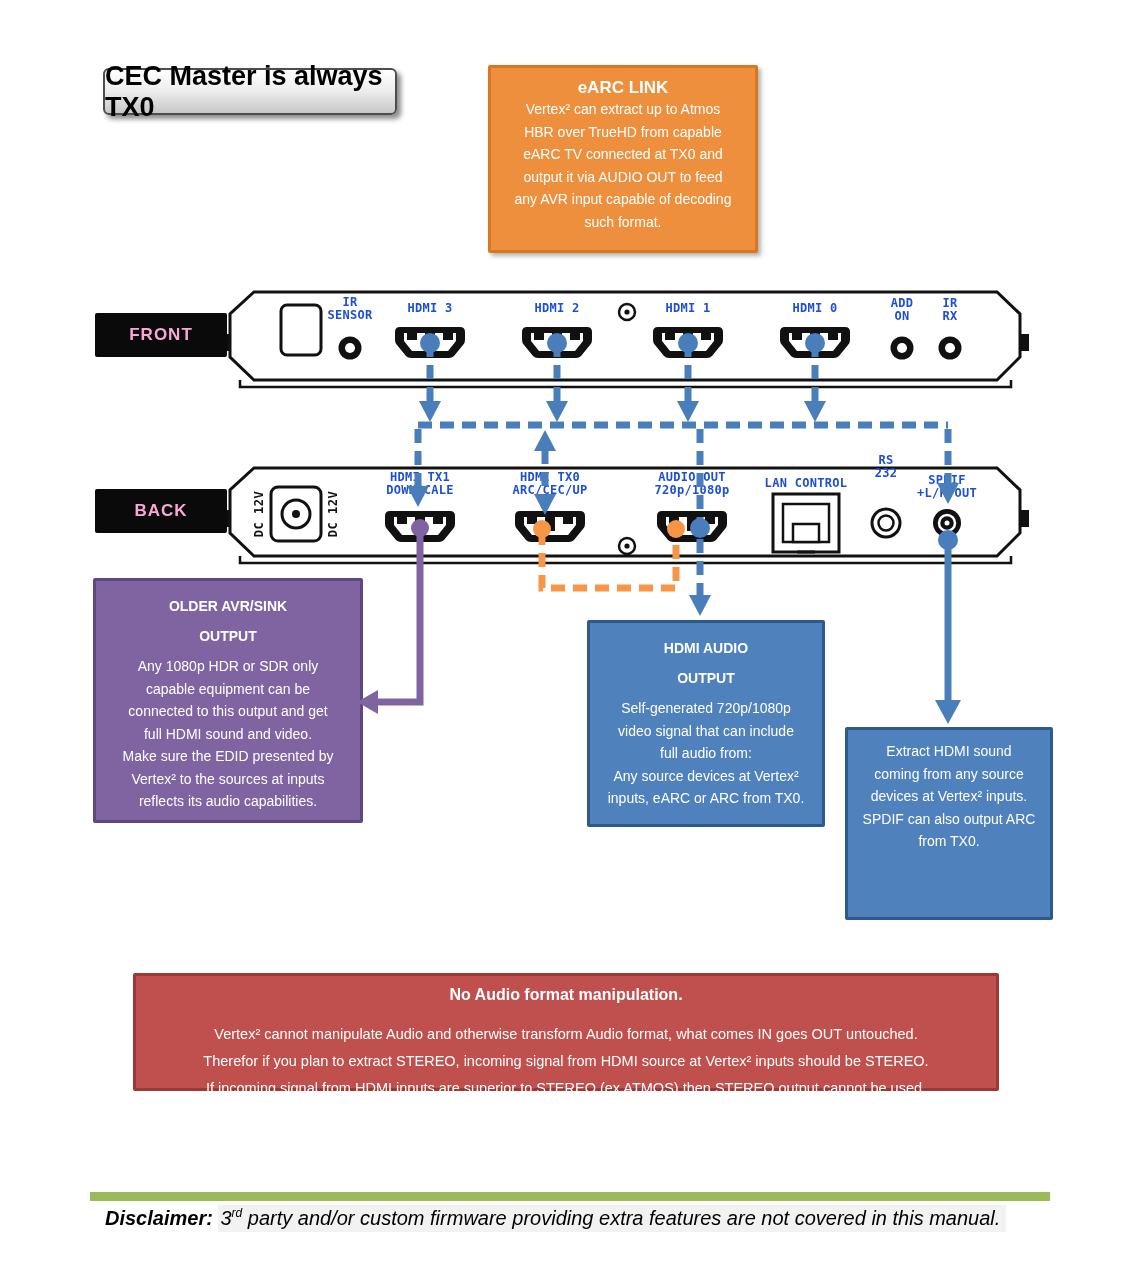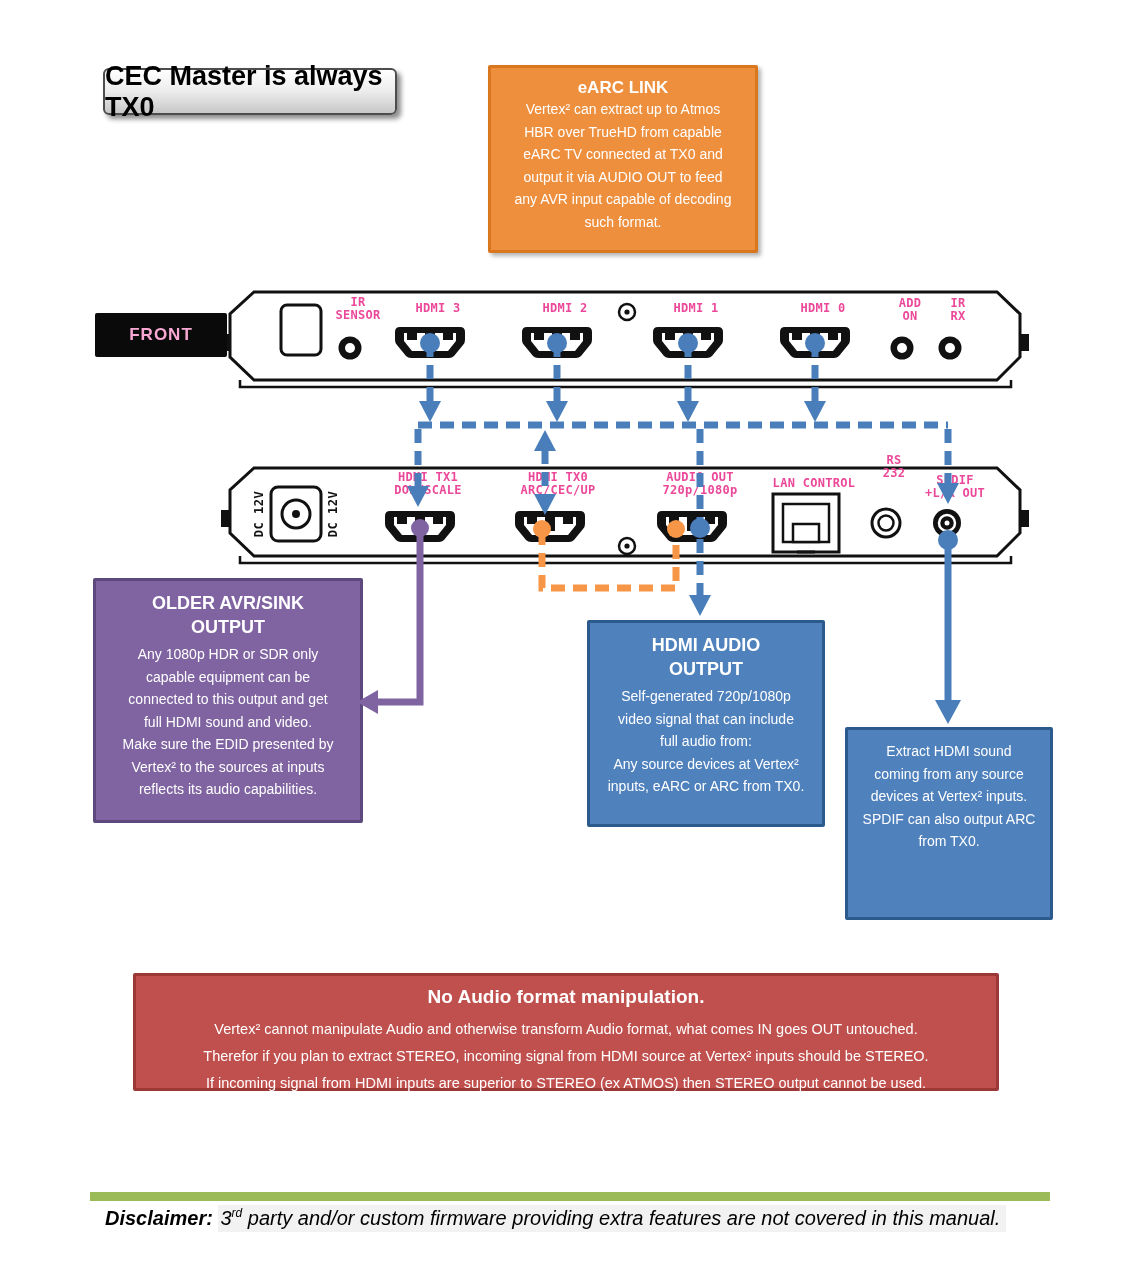--- a/index.html
+++ b/index.html
@@ -23,37 +23,37 @@
     box-shadow:4px 4px 5px rgba(0,0,0,.45);
     display:flex;align-items:center;justify-content:center;
     font-weight:bold;font-size:27px;color:#000;z-index:3;}
 
   .side-label{position:absolute;left:95px;width:132px;height:44px;background:#0a0a0a;
     color:#f9a8d4;font-weight:bold;font-size:17px;letter-spacing:1px;border-radius:2px;
     display:flex;align-items:center;justify-content:center;z-index:2;}
 
   .plabel{position:absolute;transform:translateX(-50%);text-align:center;
     font-family:"DejaVu Sans Mono",monospace;font-weight:bold;font-size:12px;
-    line-height:13px;color:#ec4899;white-space:pre-line;letter-spacing:.3px;z-index:2;margin-left:8px;}
+    line-height:13px;color:#1d4ed8;white-space:pre-line;letter-spacing:.3px;z-index:2;}
   .vlabel{position:absolute;transform:translate(-50%,-50%) rotate(180deg);
     writing-mode:vertical-rl;font-family:"DejaVu Sans Mono",monospace;font-weight:bold;
     font-size:12px;color:#111;letter-spacing:.5px;z-index:2;}
 
   .note-box{position:absolute;color:#fff;text-align:center;border-radius:2px;
     box-sizing:border-box;z-index:3;padding:10px 4px 6px;}
   .note-box .note-title{font-weight:bold;white-space:pre-line;}
   .note-box .note-body{white-space:pre-line;font-size:14px;line-height:22.5px;}
   .orange{background:var(--box-orange);border:3px solid var(--box-orange-b);
     box-shadow:3px 3px 4px rgba(0,0,0,.3);}
   .orange .note-title{font-size:17px;}
   .purplebox{background:var(--box-purple);border:3px solid var(--box-purple-b);}
   .bluebox{background:var(--box-blue);border:3px solid var(--box-blue-b);}
-  .purplebox .note-title,.bluebox .note-title{font-size:18px;line-height:24px;margin-bottom:4px;}
+  .purplebox .note-title,.bluebox .note-title{font-size:14px;line-height:30px;margin-bottom:4px;}
   .redbox{background:var(--box-red);border:3px solid var(--box-red-b);}
-  .redbox .note-title{font-size:19px;margin-bottom:8px;}
+  .redbox .note-title{font-size:16px;margin-bottom:17px;}
   .redbox .note-body{font-size:14.5px;line-height:27px;}
 
   .green-bar{position:absolute;left:90px;top:1192px;width:960px;height:9px;
     background:var(--green);z-index:2;}
   .disclaimer{position:absolute;left:105px;top:1206px;font-size:20px;font-style:italic;
     color:#000;z-index:2;white-space:nowrap;}
   .disclaimer .dlabel{font-weight:bold;}
   .disclaimer .dtext{background:#f2f2f2;padding:2px 6px 3px 2px;}
   .disclaimer sup{font-size:12px;}
 </style>
@@ -123,20 +123,21 @@
       </g>
       <g>
         <circle cx="947" cy="523" r="14" fill="#111"></circle>
         <circle cx="947" cy="523" r="8" fill="none" stroke="#fff" stroke-width="2.5"></circle>
         <circle cx="947" cy="523" r="2.5" fill="#fff"></circle>
       </g>
     </g>
   </svg>
 
   <div class="side-label" style="top:313px">FRONT</div>
+  <div class="side-label" style="top:489px">BACK</div>
 
   <div class="plabel" style="left:350px;top:296px">IR
 SENSOR</div>
   <div class="plabel" style="left:430px;top:302px">HDMI 3</div>
   <div class="plabel" style="left:557px;top:302px">HDMI 2</div>
   <div class="plabel" style="left:688px;top:302px">HDMI 1</div>
   <div class="plabel" style="left:815px;top:302px">HDMI 0</div>
   <div class="plabel" style="left:902px;top:297px">ADD
 ON</div>
   <div class="plabel" style="left:950px;top:297px">IR

